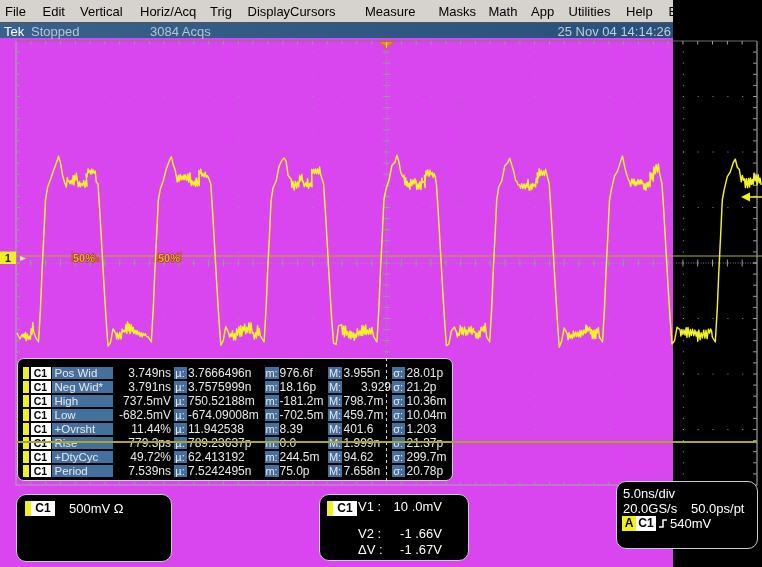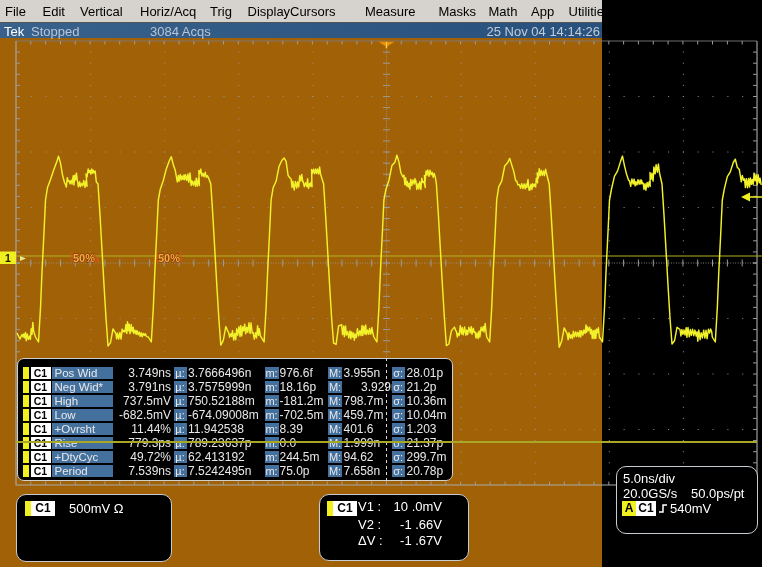--- a/index.html
+++ b/index.html
@@ -1,15 +1,15 @@
 <!DOCTYPE html>
 <html><head><meta charset="utf-8"><style>
 *{margin:0;padding:0;box-sizing:border-box}
 html,body{width:762px;height:567px;background:#000;font-family:"Liberation Sans",sans-serif;overflow:hidden}
-#scope{position:relative;width:602px;height:567px;background:#a16207}
+#scope{position:relative;width:673px;height:567px;background:#d946ef}
 #menubar{position:absolute;left:0;top:0;width:100%;height:23px;background:#d6d3ce;border-bottom:1px solid #555}
 #menubar span{position:absolute;top:4px;font-size:13px;color:#000}
 #statusbar{position:absolute;left:0;top:23px;width:100%;height:15px;background:linear-gradient(to right,#38628c,#27517c)}
 #statusbar .tek{position:absolute;left:4px;top:1px;font-size:13px;font-weight:normal;color:#fff}
 #statusbar .st{position:absolute;left:31px;top:1px;font-size:13px;color:#b9c4d4}
 #statusbar .acq{position:absolute;left:150px;top:1px;font-size:13px;color:#b9c4d4}
 #statusbar .date{position:absolute;right:2px;top:1px;font-size:13px;color:#c3ccd8}
 svg{position:absolute;left:0;top:0}
 #mtable{position:absolute;left:17px;top:358px;width:436px;height:123px;background:#000;border:1.4px solid #cfcfcf;border-radius:7px}
 .trow{position:absolute;left:0;width:100%;height:14px}
@@ -204,31 +204,31 @@
 <div class="bbox" style="left:319px;top:494px;width:150px;height:67px">
   <div class="badge" style="left:7px;top:6px">
         <span class="yb"></span>
         <span class="cb">C1</span>
       </div>
   <div style="position:absolute;left:38px;top:5px;font-size:13px;width:84px;line-height:14px">
     <div style="display:flex;justify-content:space-between">
           <span>V1 :</span>
           <span>10 .0mV</span>
         </div>
-    <div style="display:flex;justify-content:space-between;margin-top:4px">
+    <div style="display:flex;justify-content:space-between;margin-top:13px">
           <span>V2 :</span>
           <span>-1 .66V</span>
         </div>
     <div style="display:flex;justify-content:space-between;margin-top:1.5px">
           <span>ΔV :</span>
           <span>-1 .67V</span>
         </div>
   </div>
 </div>
-<div class="bbox" style="left:616px;top:466px;width:142px;height:68px">
+<div class="bbox" style="left:616px;top:481px;width:142px;height:68px">
   <div style="position:absolute;left:6px;top:4px;font-size:13px">5.0ns/div</div>
   <div style="position:absolute;left:6px;top:19px;font-size:13px">20.0GS/s</div>
   <div style="position:absolute;left:74px;top:19px;font-size:13px">50.0ps/pt</div>
   <div class="badge" style="left:5px;top:34px">
         <span class="yb" style="background:#f0f020;width:14px;color:#000;font-size:12px;font-weight:bold;text-align:center;line-height:15px">A</span>
         <span class="cb" style="width:20px">C1</span>
       </div>
   <svg width="14" height="15" style="position:absolute;left:41px;top:34px">
         <path d="M1 11 h4 v-7 h4" stroke="#fff" stroke-width="1.5" fill="none"></path>
       </svg>

